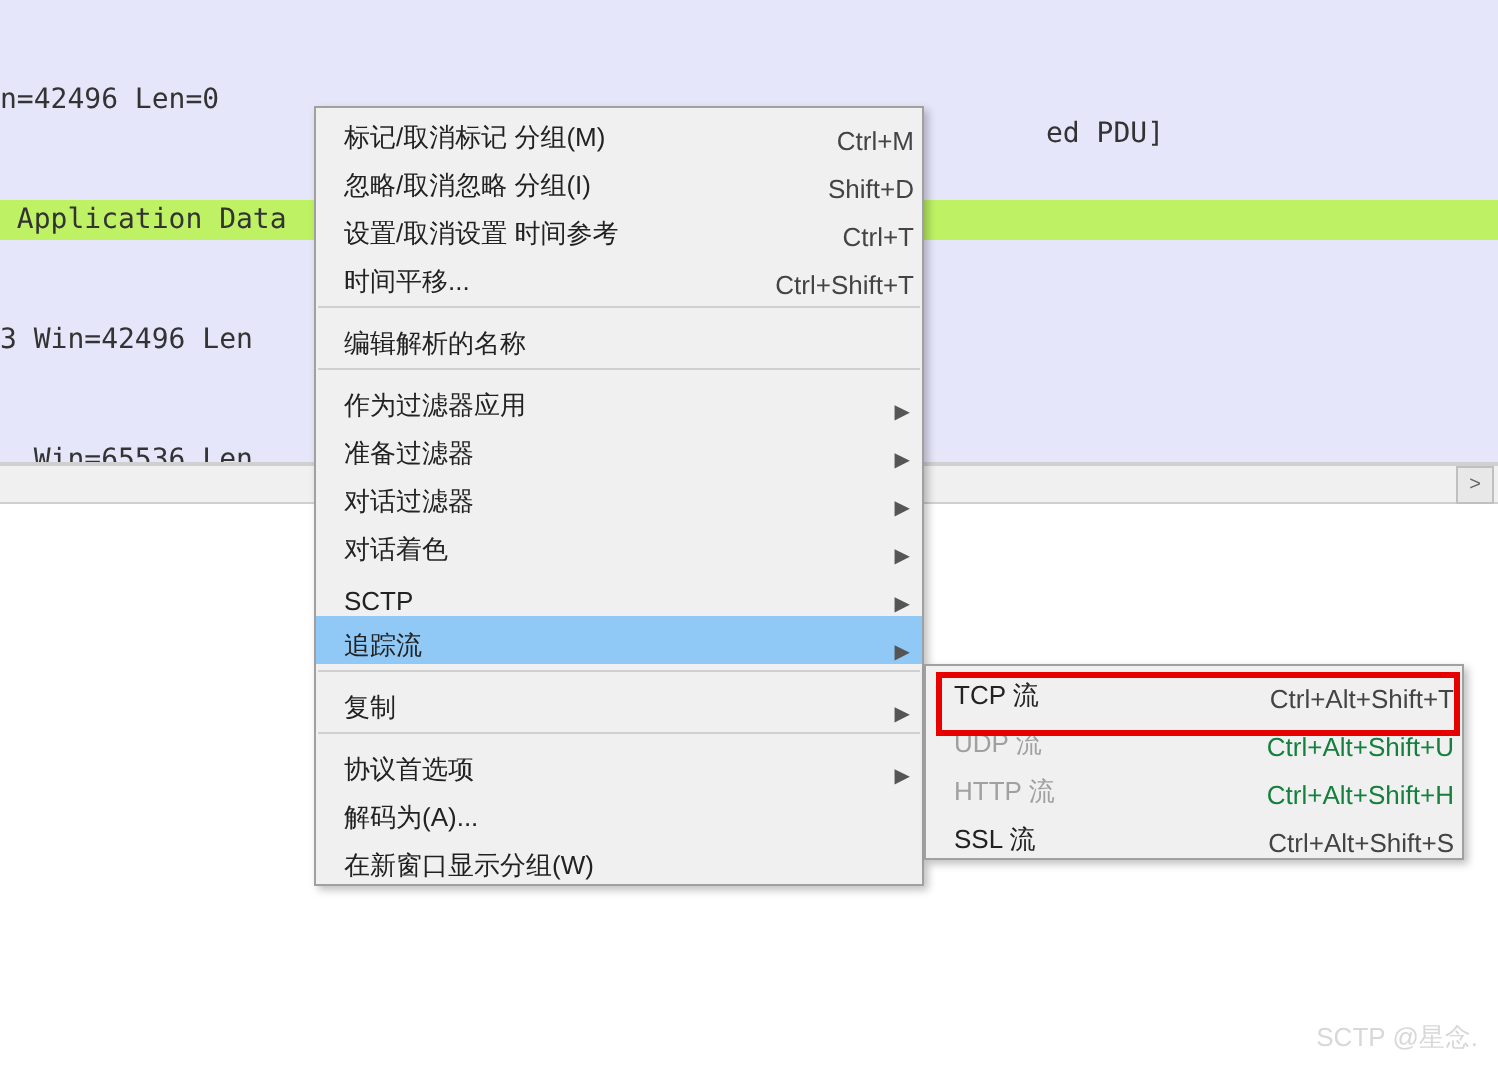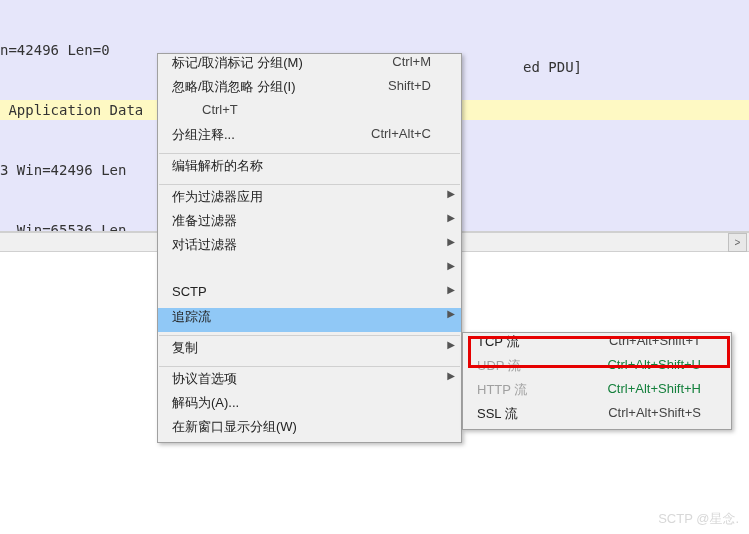--- a/index.html
+++ b/index.html
@@ -1,24 +1,24 @@
 <!DOCTYPE html>
 <html><head>
 <meta charset="utf-8">
 <style>
 html,body{margin:0;padding:0;font-family:"Microsoft YaHei",Tahoma,sans-serif;font-size:13px;color:#222;background:#fff;width:749px;height:534px;overflow:hidden;position:relative}
 .packet-area{background:#e6e6fa;padding:0 0;line-height:20px;font-family:"Consolas",monospace;font-size:14px;color:#333;white-space:pre;height:231px;border-bottom:1px solid #d0d0d0;overflow:hidden}
 .packet-row{height:20px}
-.packet-row.selected{background:#fef9c3}
+.packet-row.selected{background:#bef264}
 .scroll-area{height:18px;border-top:1px solid #d0d0d0;border-bottom:1px solid #d0d0d0;background:#f0f0f0;position:relative}
 .scroll-right{position:absolute;right:2px;top:0;width:17px;height:17px;text-align:center;line-height:17px;background:#e8e8e8;border:1px solid #c0c0c0;color:#666;font-size:10px}
 .menu{position:absolute;background:#f0f0f0;border:1px solid #a0a0a0;box-shadow:2px 2px 4px rgba(0,0,0,.25);font-size:13px}
 .menu-main{left:157px;top:53px;width:303px}
 .menu-sub{left:462px;top:332px;width:268px}
-.menu-row{display:flex;align-items:flex-start;height:24px;padding:0 30px 0 14px;cursor:default;position:relative}
+.menu-row{display:flex;align-items:flex-end;height:24px;padding:0 4px 0 14px;cursor:default;position:relative}
 .menu-row.highlighted{background:#90c8f6}
 .menu-row.disabled{color:#a0a0a0}
 .menu-label{flex:1}
 .menu-shortcut{color:#444;margin-left:30px}
 .menu-row.disabled .menu-shortcut{color:#15803d}
 .menu-sep{height:1px;background:#d0d0d0;margin:3px 1px}
 .menu-arrow{position:absolute;right:6px;font-size:10px;color:#555}
 .red-box{position:absolute;left:468px;top:336px;width:256px;height:26px;border:3px solid #e60000;pointer-events:none}
 .watermark{position:absolute;right:10px;bottom:6px;color:#d8d8d8;font-size:13px}
 </style>
@@ -44,44 +44,46 @@
 <div class="menu menu-main" id="main-menu">
     <div class="menu-row">
       <span class="menu-label">标记/取消标记 分组(M)</span>
       <span class="menu-shortcut">Ctrl+M</span>
     </div>
     <div class="menu-row">
       <span class="menu-label">忽略/取消忽略 分组(I)</span>
       <span class="menu-shortcut">Shift+D</span>
     </div>
     <div class="menu-row">
+      <span class="menu-label">设置/取消设置 时间参考</span>
       <span class="menu-shortcut">Ctrl+T</span>
     </div>
     <div class="menu-row">
-      <span class="menu-label">分组注释...</span>
-      <span class="menu-shortcut">Ctrl+Alt+C</span>
+      <span class="menu-label">时间平移...</span>
+      <span class="menu-shortcut">Ctrl+Shift+T</span>
     </div>
     <div class="menu-sep"></div>
     <div class="menu-row">
       <span class="menu-label">编辑解析的名称</span>
     </div>
     <div class="menu-sep"></div>
     <div class="menu-row">
       <span class="menu-label">作为过滤器应用</span>
       <span class="menu-arrow">▶</span>
     </div>
     <div class="menu-row">
       <span class="menu-label">准备过滤器</span>
       <span class="menu-arrow">▶</span>
     </div>
     <div class="menu-row">
       <span class="menu-label">对话过滤器</span>
       <span class="menu-arrow">▶</span>
     </div>
     <div class="menu-row">
+      <span class="menu-label">对话着色</span>
       <span class="menu-arrow">▶</span>
     </div>
     <div class="menu-row">
       <span class="menu-label">SCTP</span>
       <span class="menu-arrow">▶</span>
     </div>
     <div class="menu-row highlighted">
       <span class="menu-label">追踪流</span>
       <span class="menu-arrow">▶</span>
     </div>

